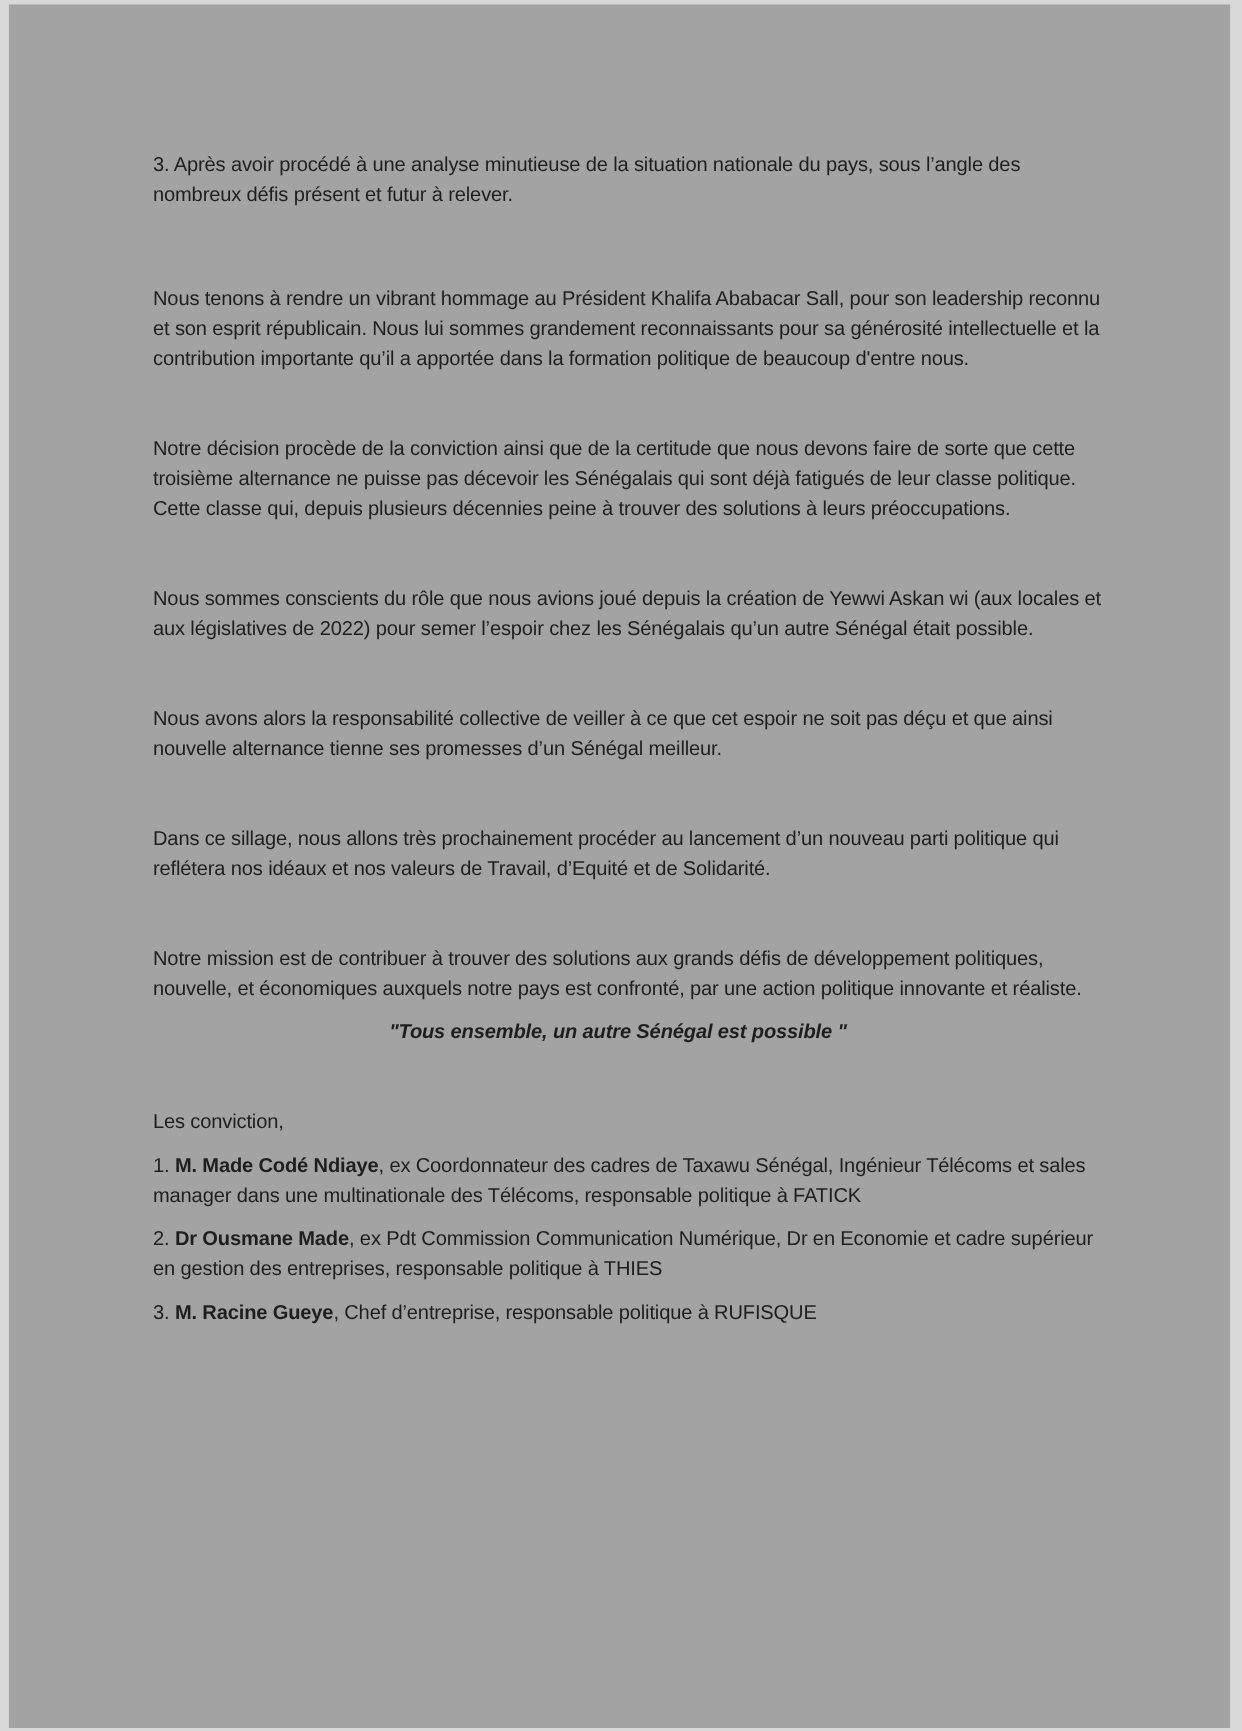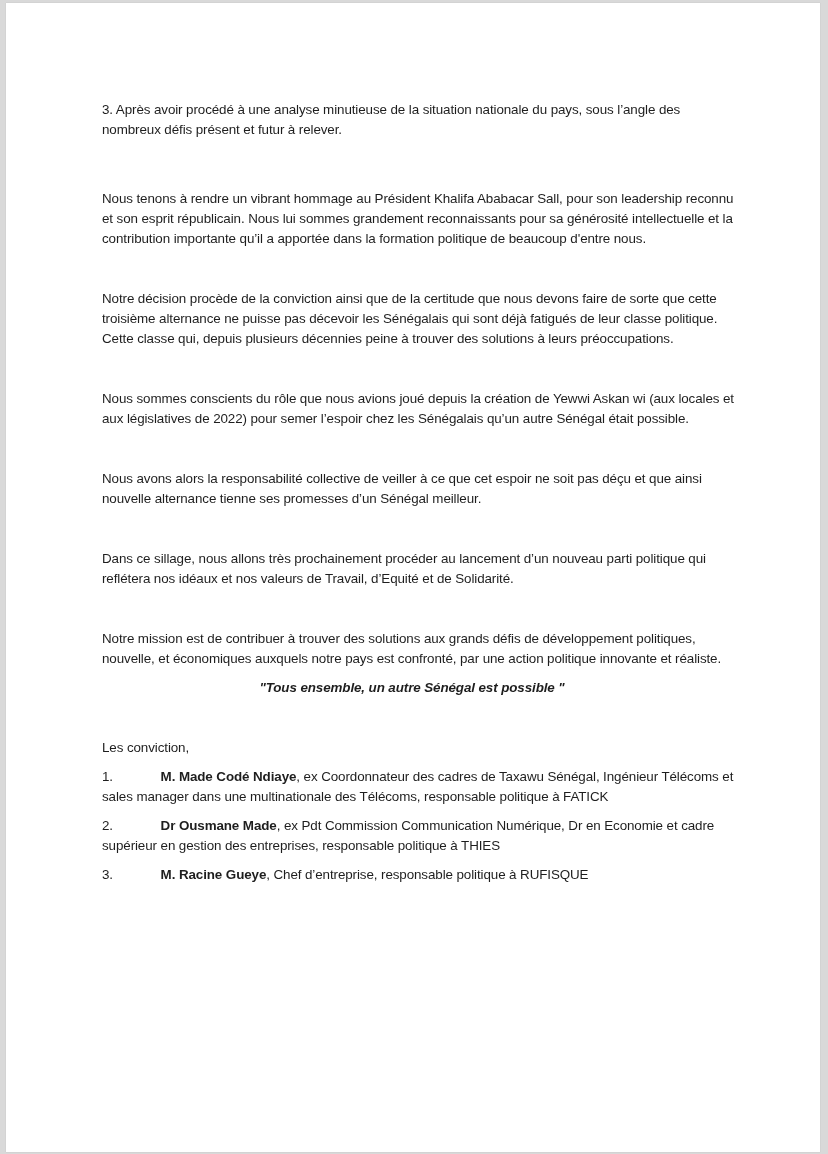--- a/index.html
+++ b/index.html
@@ -9,21 +9,21 @@
       height: 1154px;
       background: #d9d9d9;
       overflow: hidden;
     }
     .page {
       position: absolute;
       left: 6px;
       top: 3px;
       width: 814px;
       height: 1149px;
-      background: #ffffff;
+      background: #a3a3a3;
       box-shadow: 0 0 1px rgba(0,0,0,0.15);
     }
     .content {
       position: absolute;
       left: 96px;
       top: 97px;
       width: 640px;
       font-family: "Liberation Sans", sans-serif;
       font-size: 13.4px;
       line-height: 20px;
@@ -34,21 +34,21 @@
       margin: 0;
     }
     .gap-s { height: 9px; }
     .gap-l { height: 40px; }
     .quote {
       text-align: center;
       font-style: italic;
       font-weight: bold;
       padding-right: 20px;
     }
-    .sig-name { font-weight: bold; margin-left: 44px; }
+    .sig-name { font-weight: bold; }
   </style>
 </head>
 <body>
 
 <div class="page">
   <div class="content">
 
     <p>3. Après avoir procédé à une analyse minutieuse de la situation nationale du pays, sous l’angle des nombreux défis présent et futur à relever.</p>
     <div class="gap-s"></div>
     <div class="gap-l"></div>

